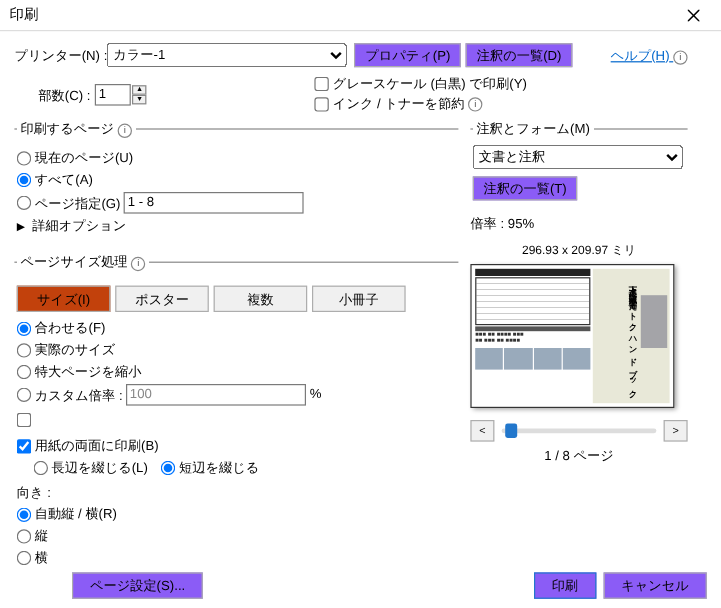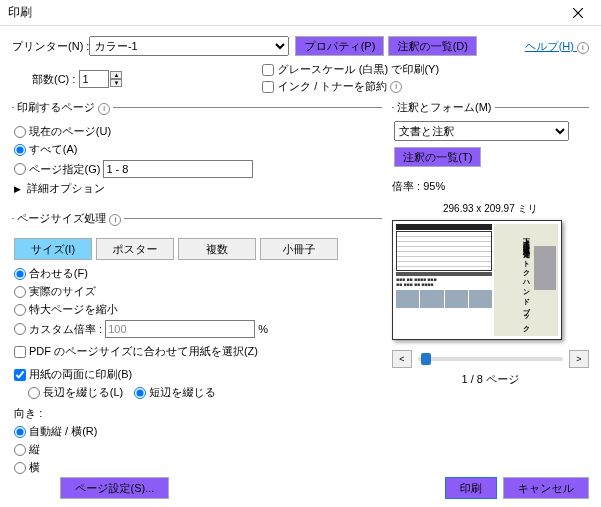--- a/index.html
+++ b/index.html
@@ -1,21 +1,21 @@
 <!DOCTYPE html>
 <html><head>
 <meta charset="utf-8">
 <style>
   * { box-sizing: border-box; margin: 0; padding: 0; }
   body { font-family: "Meiryo UI","Yu Gothic UI","MS UI Gothic",sans-serif; font-size: 11px; color: #000; background:#fff; width:601px; height:507px; overflow:hidden; }
   .titlebar { height:26px; display:flex; align-items:center; justify-content:space-between; padding:0 8px; border-bottom:1px solid #ddd; }
   .titlebar .title { font-size:12px; }
   .close-btn { width:30px; height:22px; display:flex; align-items:center; justify-content:center; cursor:pointer; }
   .close-btn svg { width:10px; height:10px; }
-  .content { padding:10px 12px 6px 12px; }
+  .content { padding:10px 28px 6px 12px; }
   .toprow { display:flex; align-items:center; }
   select.printer { width:200px; height:20px; font-size:11px; margin-right:6px; }
   .btn { height:20px; padding:0 8px; font-size:11px; background:#8b5cf6; border:1px solid #adadad; cursor:pointer; display:inline-flex; align-items:center; }
   .help { margin-left:auto; color:#0066cc; text-decoration:underline; cursor:pointer; }
   input[type=text] { height:18px; font-size:11px; padding:0 2px; border:1px solid #7a7a7a; }
   .spinner { display:inline-flex; align-items:center; }
   .spinner input { width:30px; text-align:left; }
   .spinner .spin-btns { display:flex; flex-direction:column; margin-left:1px; }
   .spinner .spin-btns div { width:12px; height:8px; border:1px solid #888; font-size:6px; line-height:6px; text-align:center; background:#f0f0f0; cursor:pointer; }
   .checkline { display:flex; align-items:center; gap:3px; margin-bottom:2px; }
@@ -25,21 +25,21 @@
   .rightcol { flex:1; padding-left:10px; }
   fieldset { border:none; border-top:1px solid #888; padding:6px 2px 4px 2px; margin-bottom:8px; }
   fieldset legend { font-size:11px; padding:0 3px; }
   .radio-line { display:flex; align-items:center; gap:3px; margin:3px 0; }
   .radio-line input[type=radio] { width:12px; height:12px; }
   .radio-line input[type=text] { width:150px; background:#fff; }
   .triangle { font-size:9px; display:inline-block; margin-right:3px; cursor:pointer;}
   .info-icon { width:12px;height:12px;border:1px solid #888;border-radius:50%;font-size:8px;line-height:10px;text-align:center;display:inline-block;color:#555;cursor:pointer;}
   .tabs { display:flex; gap:4px; margin:6px 0; }
   .tab-btn { flex:0 0 auto; width:78px; height:22px; border:1px solid #adadad; background:#f0f0f0; display:flex; align-items:center; justify-content:center; cursor:pointer; font-size:11px;}
-  .tab-btn.selected { background:#7dd3fc; }
+  .tab-btn.selected { background:#c2410c; }
   .disabled-input { background:#f0f0f0; color:#888; border:1px solid #bbb; width:40px; }
   .annot-select { width:175px; height:20px; font-size:11px; }
   .preview-box { width:170px; height:120px; border:1px solid #333; box-shadow:2px 2px 4px rgba(0,0,0,0.4); margin-top:4px; background:#fff; padding:3px; display:flex; gap:2px; position:relative; }
   .preview-left { flex:1.2; display:flex; flex-direction:column; gap:1px;}
   .preview-left .blk { background:#222; height:6px;}
   .preview-left .tbl { border:1px solid #333; height:40px; background:repeating-linear-gradient(to bottom,#fff,#fff 4px,#ccc 4px,#ccc 5px);}
   .preview-left .thumbs { display:flex; gap:1px; margin-top:2px;}
   .preview-left .thumbs div { flex:1; height:18px; background:#9ab;}
   .preview-right { flex:0.8; background:#e8e8d8; display:flex; flex-direction:column; align-items:center; justify-content:center; gap:2px; position:relative;}
   .preview-right .v-text { writing-mode:vertical-rl; font-size:7px; font-weight:bold; letter-spacing:1px;}
@@ -147,21 +147,20 @@
             <label>特大ページを縮小</label>
           </div>
         <div class="radio-line">
             <input type="radio" name="sz" style="">
             <label>カスタム倍率 :</label> 
             <input type="text" class="disabled-input" disabled="" value="100" style=""> 
             <span>%</span>
           </div>
         <div class="checkline" style="margin-top:6px;">
             <input type="checkbox" style="">
-            <label>PDF のページサイズに合わせて用紙を選択(Z)</label>
           </div>
         <div class="checkline" style="margin-top:8px;">
             <input type="checkbox" checked="" style="">
             <label>用紙の両面に印刷(B)</label>
           </div>
         <div class="radio-line" style="margin-left:14px;">
           <input type="radio" name="bind" style="">
             <label>長辺を綴じる(L)</label>
           <input type="radio" name="bind" checked="" style="margin-left: 8px;">
             <label>短辺を綴じる</label>

